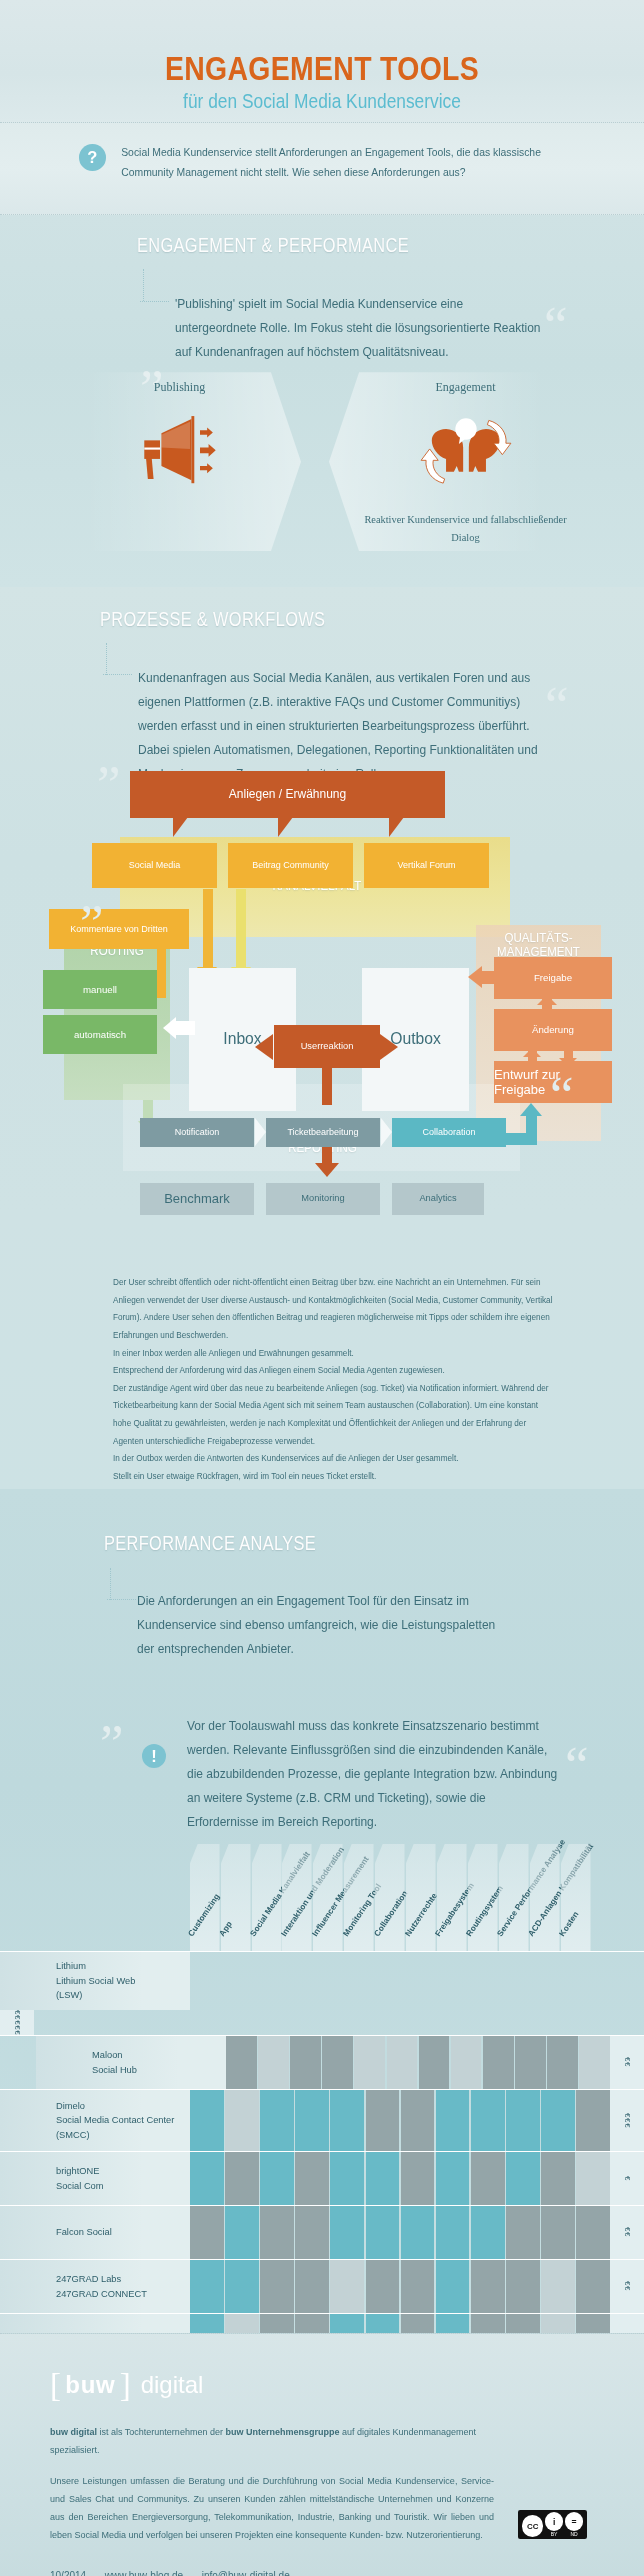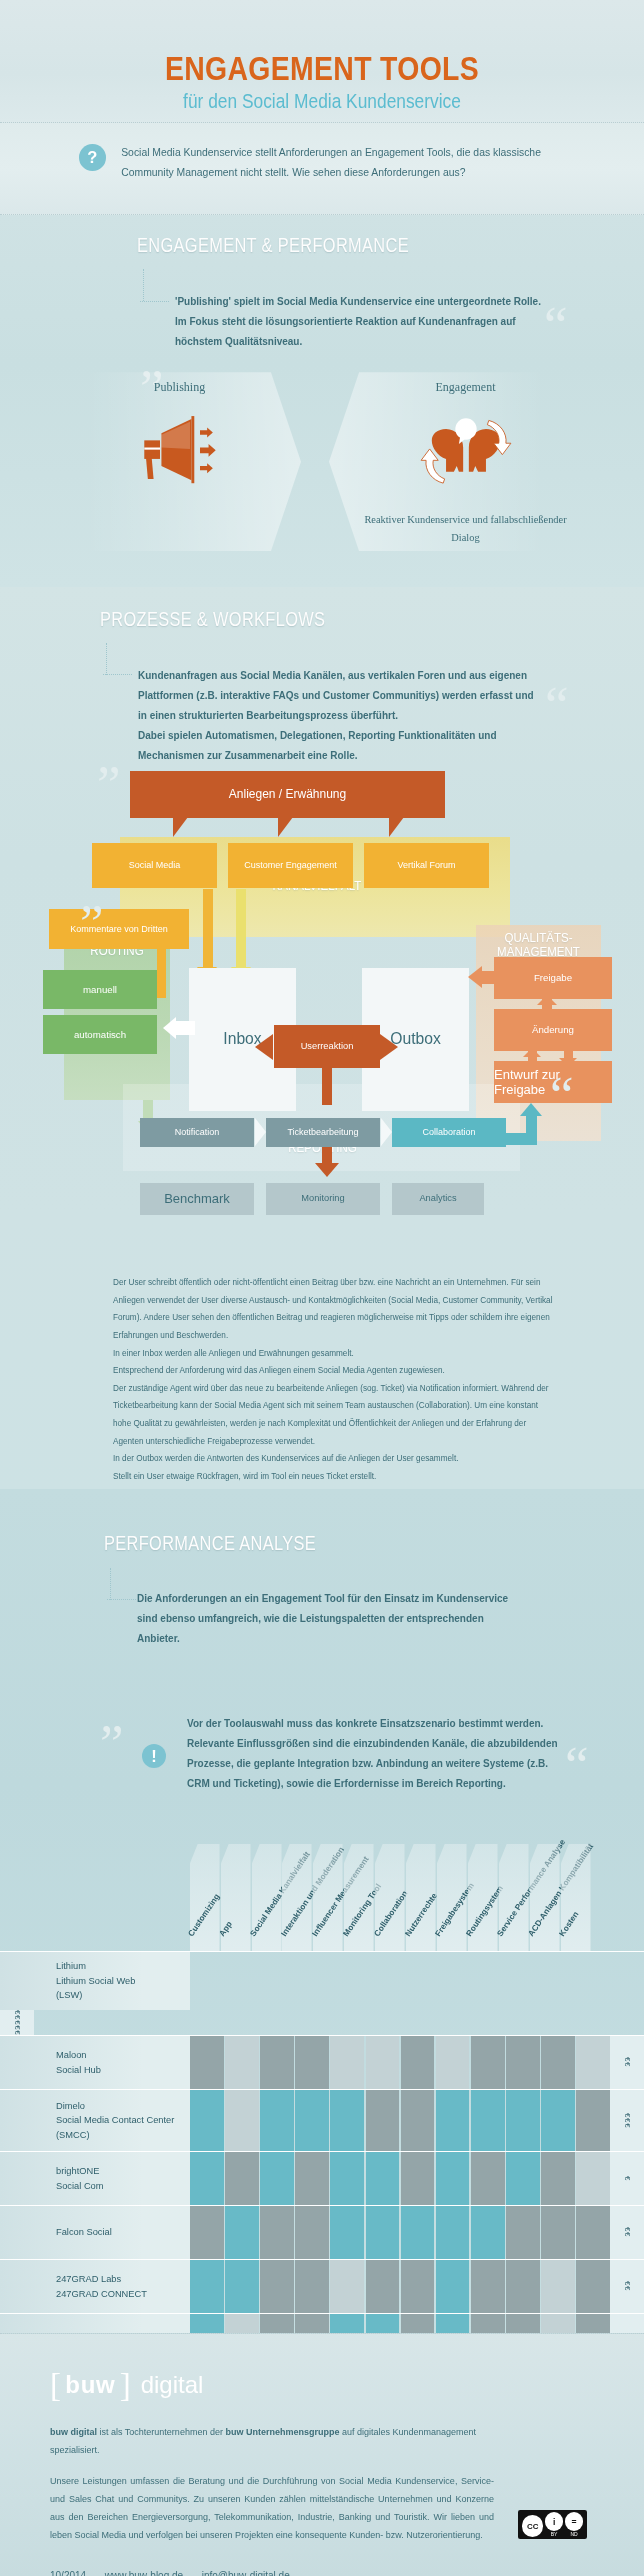--- a/index.html
+++ b/index.html
@@ -47,21 +47,21 @@
   
   .sec-title {
     font-size:19.3px; color:#fdfdfd; text-transform:uppercase;
     transform:scaleX(0.85); transform-origin:left center;
     font-weight:normal; letter-spacing:0.4px;
     text-shadow:0 0.7px 1.4px rgba(120,150,155,.35);
   }
   .dotline { width:0.7px; border-left:1.4px dotted #9fc6cd; height:31.5px; margin-left:2.9px; }
   .dotline-h { width:29px; border-top:1.4px dotted #9fc6cd; }
   .lead {
-    font-size:10px; line-height:2.0; color:#3d6e79;font-weight:bold;
+    font-size:12px; line-height:2.0; color:#3d6e79;
   }
   .quote-mark {
     font-family:"Liberation Serif",serif; font-size:53px; color:#e2edee;
     line-height:0.7; position:absolute; user-select:none;
   }
 
   
   .eng-wrap { position:relative; margin-top:21.5px; height:179px; }
   .eng-col { position:absolute; top:0; text-align:center; width:215px;font-family:Liberation Serif, serif; }
   .eng-label { font-size:12px; color:#3d6e79; }
@@ -215,21 +215,21 @@
       <div class="zone" style="left:123px;top:322px;width:397px;height:87px;background:rgba(255,255,255,.22);"></div>
       <div class="zone-label" style="left:215px;top:379px;width:215px;">REPORTING</div>
 
       <div class="fbox" style="left:130px;top:8.6px;width:315px;height:47px;background:#c45a28;color:#fff;font-size:12px;">Anliegen / Erwähnung</div>
 
       <div style="position:absolute;left:173px;top:55px;width:0;height:0;border-left:15.7px solid #c45a28;border-bottom:20px solid transparent;"></div>
       <div style="position:absolute;left:278px;top:55px;width:0;height:0;border-left:15.7px solid #c45a28;border-bottom:20px solid transparent;"></div>
       <div style="position:absolute;left:389px;top:55px;width:0;height:0;border-left:15.7px solid #c45a28;border-bottom:20px solid transparent;"></div>
 
       <div class="fbox" style="left:92px;top:81px;width:125px;height:45px;background:#f2b233;color:#fff;">Social Media</div>
-      <div class="fbox" style="left:228px;top:81px;width:125px;height:45px;background:#f2b233;color:#fff;">Customer Engagement</div>
+      <div class="fbox" style="left:228px;top:81px;width:125px;height:45px;background:#f2b233;color:#fff;">Beitrag Community</div>
       <div class="fbox" style="left:364px;top:81px;width:125px;height:45px;background:#f2b233;color:#fff;">Vertikal Forum</div>
 
       <div class="fbox" style="left:49px;top:147px;width:140px;height:40px;background:#f2b233;color:#fff;">Kommentare von Dritten</div>
       <div style="position:absolute;left:157px;top:187px;width:9.3px;height:49px;background:#f2b233;"></div>
 
       <div style="position:absolute;left:203px;top:127px;width:10px;height:79px;background:#f0b537;"></div>
       <div style="position:absolute;left:197px;top:205px;width:0;height:0;border-left:10px solid transparent;border-right:10px solid transparent;border-top:13px solid #f0b537;"></div>
       <div style="position:absolute;left:236px;top:127px;width:10px;height:79px;background:#eae06e;"></div>
       <div style="position:absolute;left:231px;top:205px;width:0;height:0;border-left:10px solid transparent;border-right:10px solid transparent;border-top:13px solid #eae06e;"></div>
 
@@ -354,21 +354,21 @@
               <div class="mcell" style="background: rgb(104, 186, 199);"></div>
               <div class="mcell" style="background: rgb(104, 186, 199);"></div>
               <div class="mcell" style="background: rgb(104, 186, 199);"></div>
               <div class="mcell" style="background: rgb(104, 186, 199);"></div>
               <div class="mcell" style="background: rgb(148, 165, 168);"></div>
             </div>
             <div class="mcost">
               <span>€€€€€</span>
             </div>
           </div>
-          <div class="mrow" style="border-top: 1.4px solid rgb(255, 255, 255); min-height: 54px;">
+          <div class="mrow" style="border-top: 1.4px solid rgb(255, 255, 255); min-height: 54px; padding-left: 36px;">
             <div class="mname">
               <div>Maloon</div>
               <div>Social Hub</div>
             </div>
             <div class="mcells">
               <div class="mcell" style="background: rgb(148, 165, 168);"></div>
               <div class="mcell" style="background: rgb(195, 210, 213);"></div>
               <div class="mcell" style="background: rgb(148, 165, 168);"></div>
               <div class="mcell" style="background: rgb(148, 165, 168);"></div>
               <div class="mcell" style="background: rgb(195, 210, 213);"></div>

